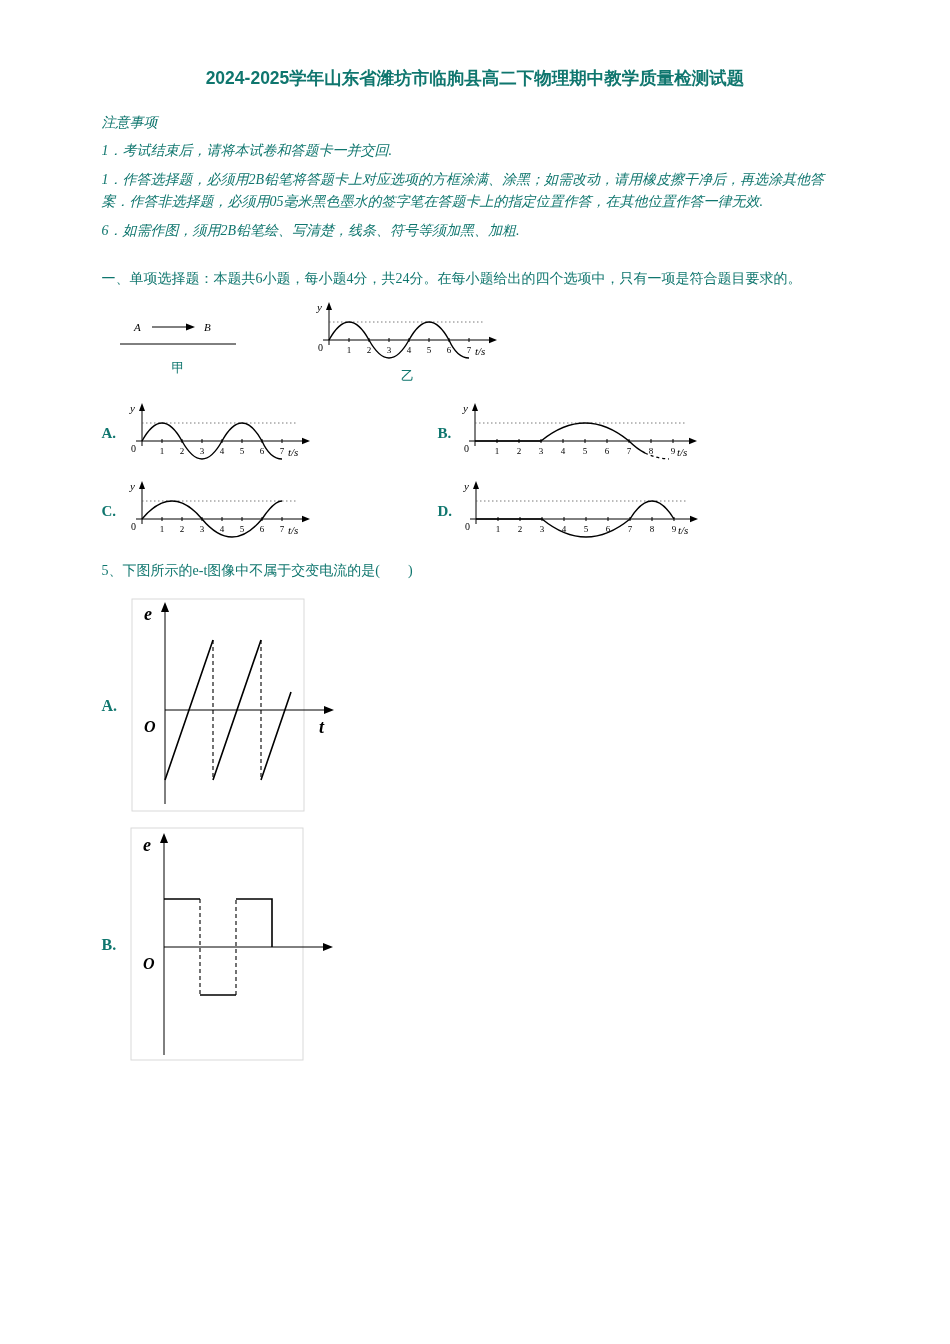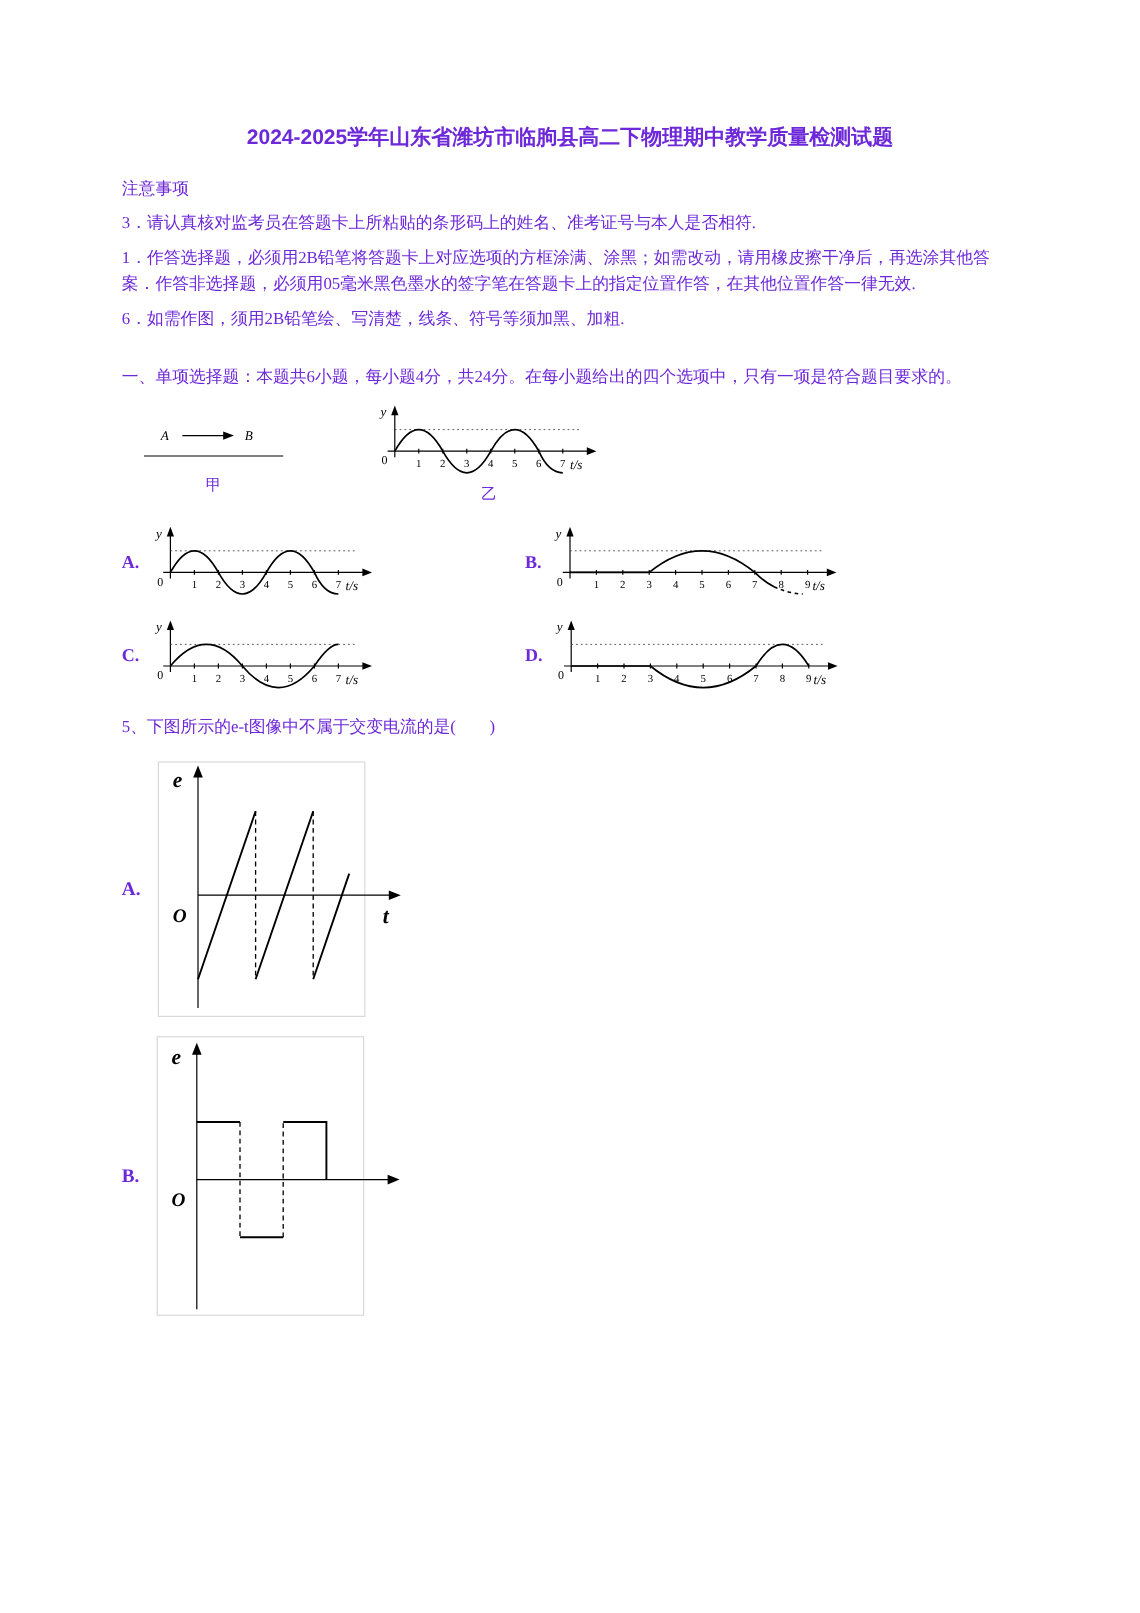--- a/index.html
+++ b/index.html
@@ -1,27 +1,27 @@
 <!DOCTYPE html>
 <html><head>
 <meta charset="utf-8">
 <style>
   html,body { margin:0; padding:0; background:#fff; }
   .page {
     width:831px; min-height:1344px; margin:0 auto; box-sizing:border-box;
-    padding:100px 42px 30px;
+    padding:64px 42px 30px;
     font-family:"Liberation Serif","DejaVu Serif",serif;
-    font-size:14px; color:#6d28d9; line-height:1.6;
+    font-size:14px; color:#0f766e; line-height:1.6;
   }
   .title {
     font-family:"Liberation Sans","DejaVu Sans",sans-serif;
     font-size:17.5px; font-weight:700; text-align:center; margin:0 0 20px;
   }
   .notice-heading { font-size:14px; margin:0 0 4px; }
-  .notice p { margin:0 0 6px; }
+  .notice p { margin:0 0 6px;font-style:italic; }
   .section-heading { margin:26px 0 10px;font-family:Liberation Serif, serif; }
   .q-text { margin:8px 0 12px; line-height:1.95; }
   
   .fig-row { display:flex; align-items:flex-start; gap:72px; margin:6px 0 10px 14px; }
   .figcol { display:flex; flex-direction:column; align-items:center; }
   .figcol.jia { margin-top:16px; }
   .cap { font-size:13px; margin-top:2px; text-align:center; }
   .opt-row { display:flex; align-items:center; margin:14px 0; }
   .opt { display:flex; align-items:center; gap:10px; }
   .opt.first { width:336px; }
@@ -48,21 +48,21 @@
 </style>
 </head>
 <body>
 
 <div class="page">
 
   <h1 class="title">2024-2025学年山东省潍坊市临朐县高二下物理期中教学质量检测试题</h1>
 
   <div class="notice">
     <p class="notice-heading">注意事项</p>
-    <p>3．请认真核对监考员在答题卡上所粘贴的条形码上的姓名、准考证号与本人是否相符.</p>
+    <p>1．考试结束后，请将本试卷和答题卡一并交回.</p>
     <p>1．作答选择题，必须用2B铅笔将答题卡上对应选项的方框涂满、涂黑；如需改动，请用橡皮擦干净后，再选涂其他答案．作答非选择题，必须用05毫米黑色墨水的签字笔在答题卡上的指定位置作答，在其他位置作答一律无效.</p>
     <p>6．如需作图，须用2B铅笔绘、写清楚，线条、符号等须加黑、加粗.</p>
   </div>
 
   <p class="section-heading">一、单项选择题：本题共6小题，每小题4分，共24分。在每小题给出的四个选项中，只有一项是符合题目要求的。</p>
 
 
   <div class="fig-row">
     <div class="figcol jia">
       <svg width="125" height="40" viewBox="0 0 125 40">

